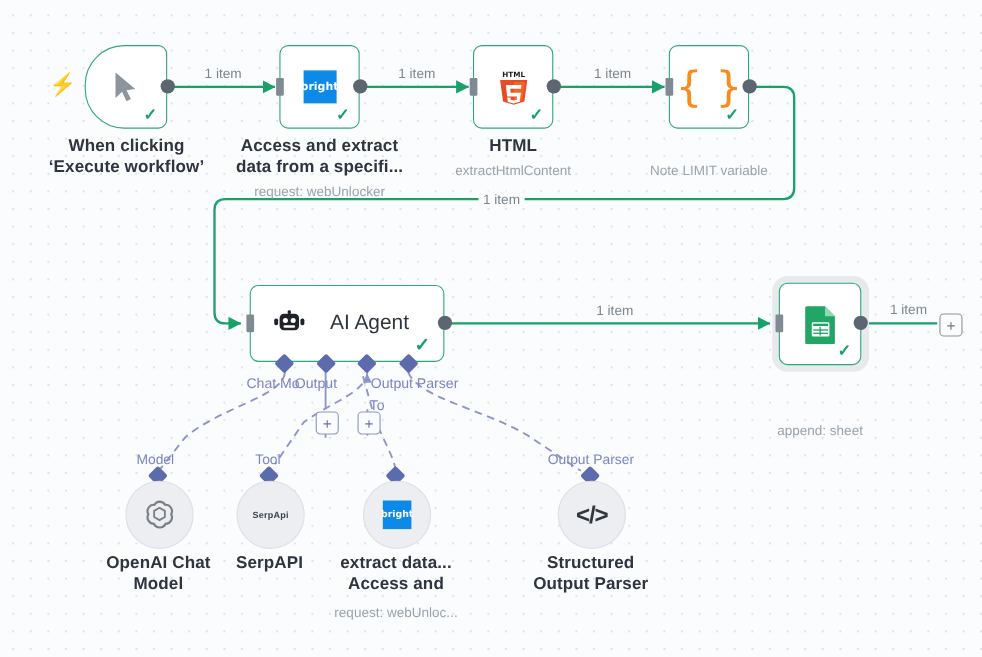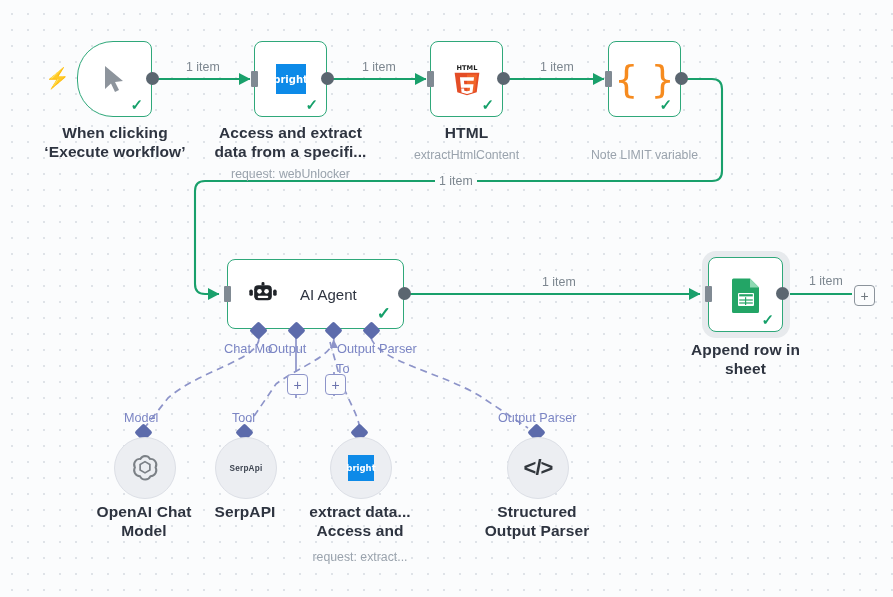--- a/index.html
+++ b/index.html
@@ -159,21 +159,21 @@
   <div class="node wide" style="left:227px;top:259px;width:177px;height:70px;">
     <svg width="30" height="26" viewBox="0 0 34 28" style="flex:none;">
       <rect x="7" y="4" width="20" height="17" rx="4.5" fill="#1f2328"></rect>
       <circle cx="13" cy="11" r="2.6" fill="#fff"></circle>
       <circle cx="21" cy="11" r="2.6" fill="#fff"></circle>
       <rect x="11" y="16" width="12" height="2.6" rx="1.3" fill="#fff"></rect>
       <rect x="15.3" y="0.5" width="3.4" height="4" rx="1.5" fill="#1f2328"></rect>
       <rect x="1.5" y="9" width="4" height="7" rx="1.8" fill="#1f2328"></rect>
       <rect x="28.5" y="9" width="4" height="7" rx="1.8" fill="#1f2328"></rect>
     </svg>
-    <span style="margin-left:22px;font-size:15px;color:#2e3440;">AI Agent</span>
+    <span style="margin-left:22px;font-size:19px;color:#2e3440;">AI Agent</span>
     <span class="check" style="right:12px;bottom:6px;font-size:17px;">✓</span>
   </div>
   <div class="inport" style="left:224px;top:286px;"></div>
   <div class="outdot" style="left:398px;top:287px;"></div>
 
   <div class="diamond" style="left:252px;top:324px;"></div>
   <div class="diamond" style="left:290px;top:324px;"></div>
   <div class="diamond" style="left:327px;top:324px;"></div>
   <div class="diamond" style="left:365px;top:324px;"></div>
 
@@ -195,24 +195,21 @@
         <rect x="9.2" y="17.2" width="13.6" height="2.2"></rect>
         <rect x="15" y="20.2" width="1.2" height="7.8"></rect>
         <rect x="9.2" y="22.4" width="13.6" height="1.2"></rect>
         <rect x="9.2" y="25.4" width="13.6" height="1.2"></rect>
       </g>
     </svg>
     <span class="check">✓</span>
   </div>
   <div class="inport" style="left:705px;top:286px;"></div>
   <div class="outdot" style="left:776px;top:287px;"></div>
-  <div class="nlabel" style="left:659px;top:341px;width:173px;">
-    <div>Append row in</div>
-    <div>sheet</div>
-  </div>
+  <div class="nsub" style="left:659px;top:384px;width:173px;">append: sheet</div>
 
   <div class="plus gray" style="left:854px;top:285px;">+</div>
 
   <div class="conn-lbl" style="left:124px;top:411px;">Model</div>
   <div class="diamond" style="left:137px;top:426px;"></div>
   <div class="circ" style="left:114px;top:437px;">
     <svg width="30" height="30" viewBox="0 0 32 32">
       <path d="M16,3.2 a6.2,6.2 0 0 1 5.4,3.1 6.2,6.2 0 0 1 5.9,9.2 6.2,6.2 0 0 1 -5.4,9.2 6.2,6.2 0 0 1 -11.3,0 6.2,6.2 0 0 1 -5.4,-9.2 6.2,6.2 0 0 1 5.9,-9.2 A6.2,6.2 0 0 1 16,3.2 z" fill="none" stroke="#7b8086" stroke-width="2.1"></path>
       <path d="M16,9.2 L21.2,12.2 L21.2,18.2 L16,21.2 L10.8,18.2 L10.8,12.2 z" fill="none" stroke="#7b8086" stroke-width="1.8"></path>
     </svg>
@@ -234,21 +231,21 @@
   <div class="diamond" style="left:353px;top:426px;"></div>
   <div class="circ" style="left:330px;top:437px;">
     <div class="bright-logo sm">
       <span>bright</span>
     </div>
   </div>
   <div class="nlabel" style="left:273px;top:503px;width:174px;">
     <div>extract data...</div>
     <div>Access and</div>
   </div>
-  <div class="nsub" style="left:273px;top:550px;width:174px;">request: extract...</div>
+  <div class="nsub" style="left:273px;top:550px;width:174px;">request: webUnloc...</div>
 
   <div class="conn-lbl" style="left:498px;top:411px;">Output Parser</div>
   <div class="diamond" style="left:530px;top:426px;"></div>
   <div class="circ" style="left:507px;top:437px;">
     <span class="codeicon">&lt;/&gt;</span>
   </div>
   <div class="nlabel" style="left:450px;top:503px;width:174px;text-align:center;">
     <div>Structured</div>
     <div>Output Parser</div>
   </div>

